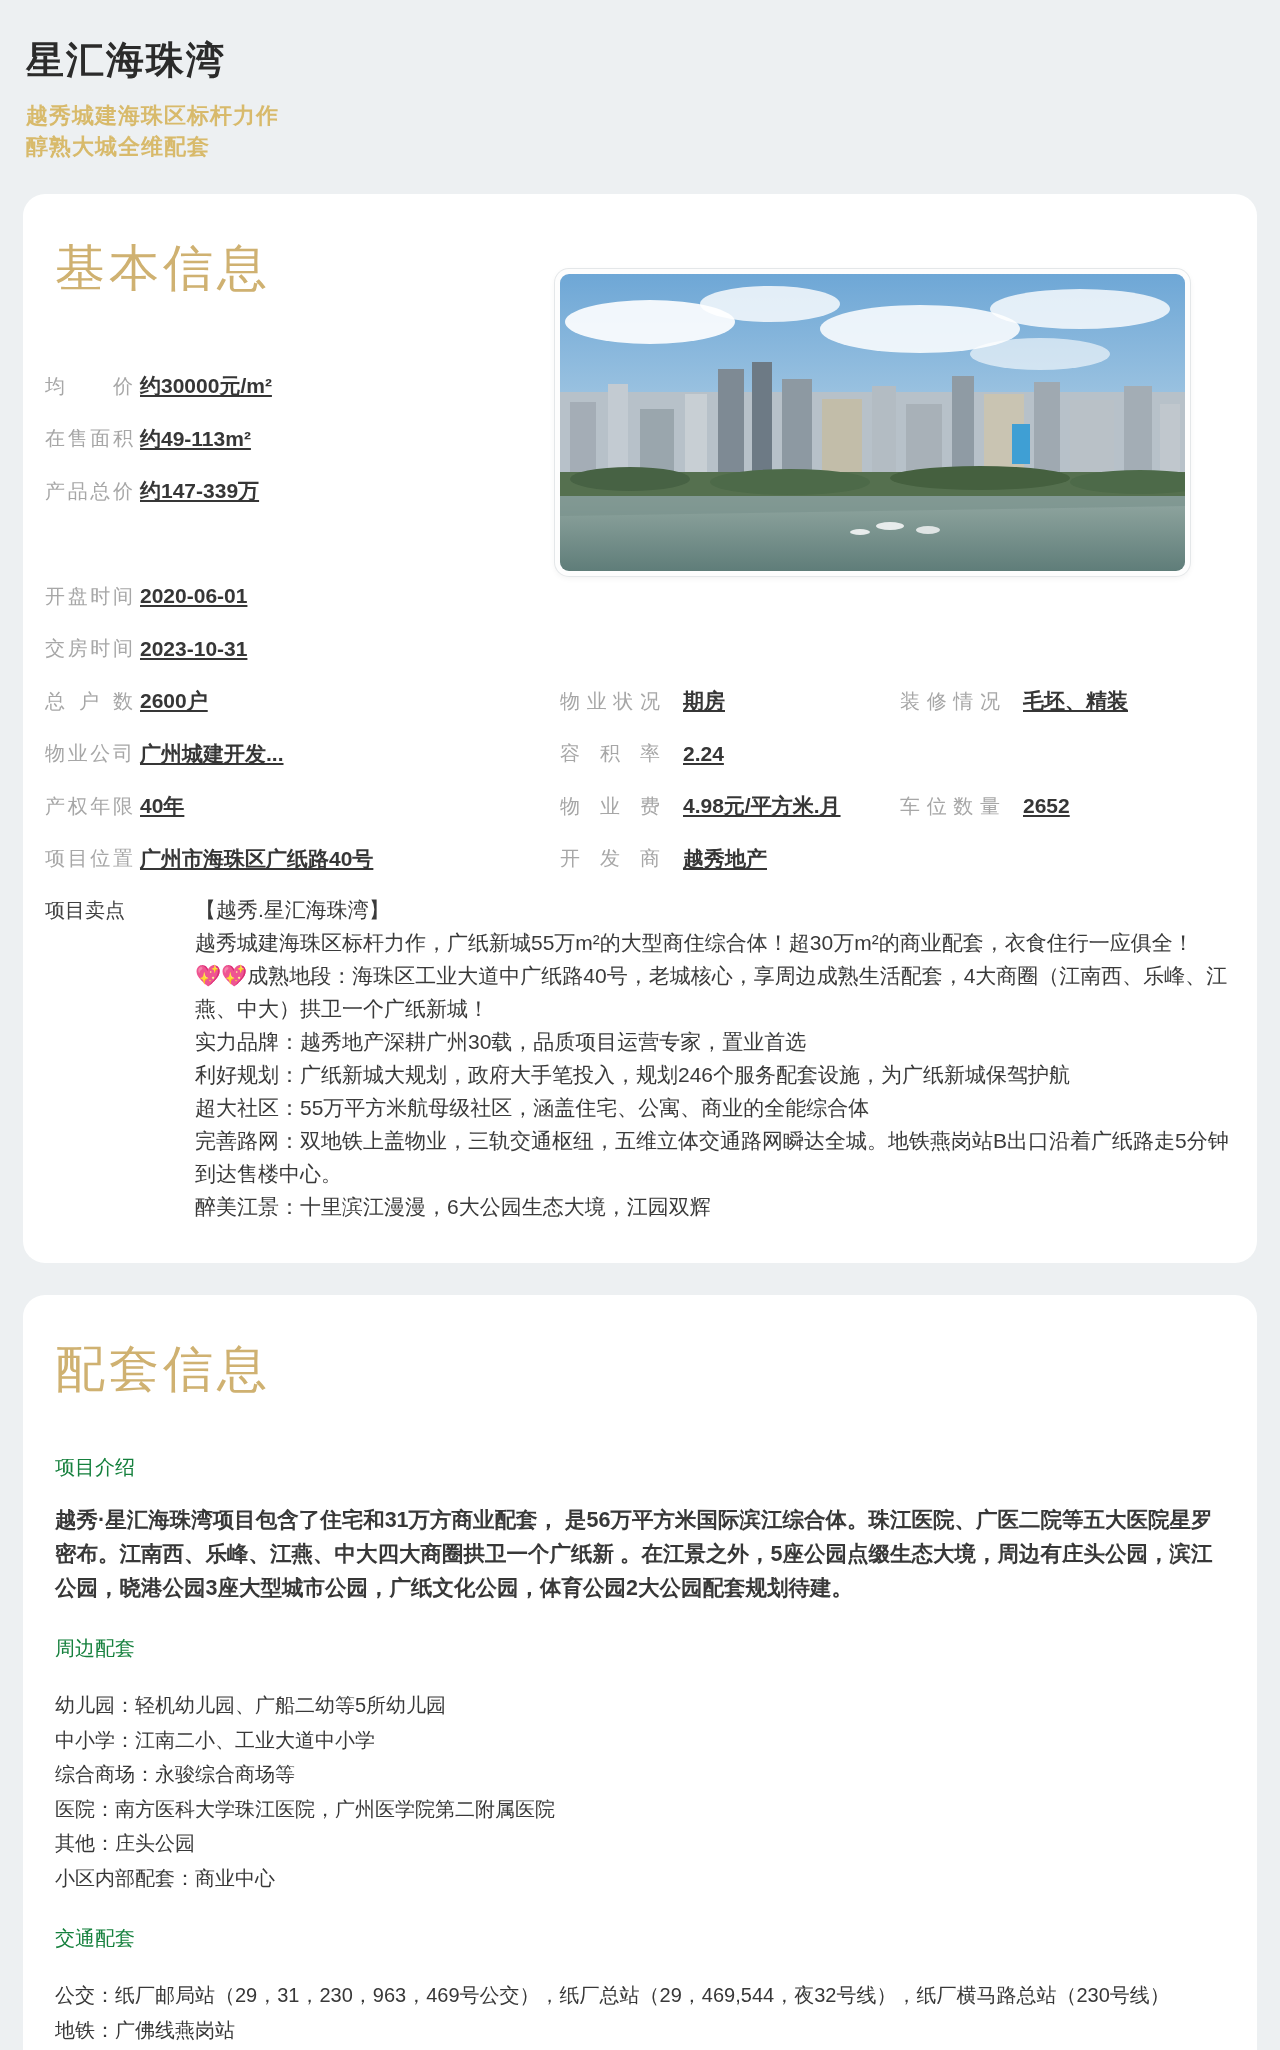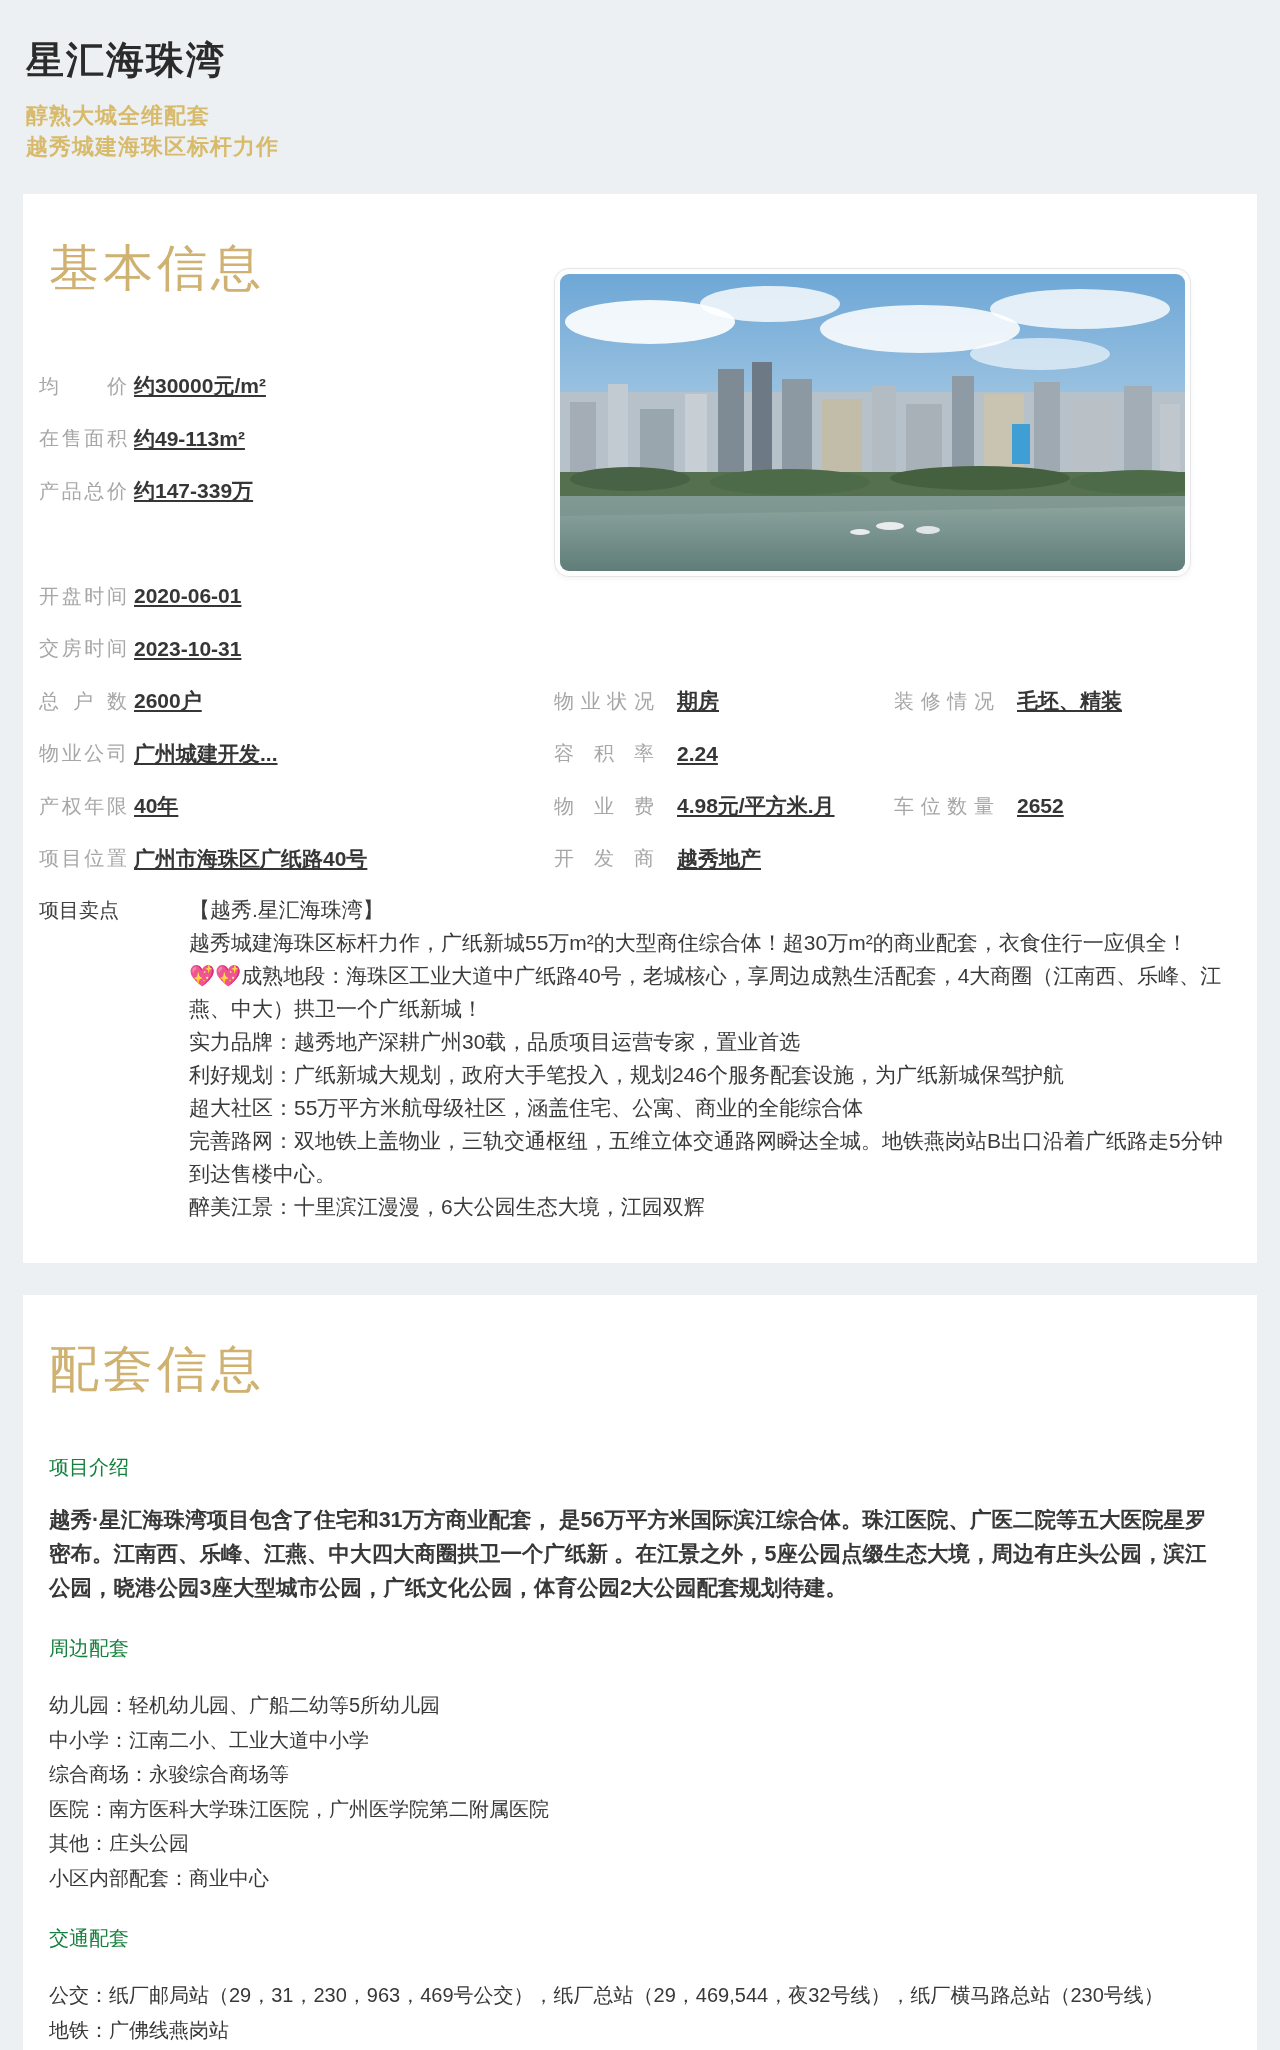--- a/index.html
+++ b/index.html
@@ -9,23 +9,23 @@
     background:#edf0f2;
     font-family:"Liberation Sans","DejaVu Sans",sans-serif;
     color:#363636;
   }
   
   .page-header { padding:36px 26px 0 26px; }
   .page-title { font-size:38px; font-weight:700; color:#2b2b2b; line-height:48px; letter-spacing:2px; }
   .page-subtitle { margin-top:16px; font-size:22px; font-weight:600; color:#d8ba6b; line-height:31px; letter-spacing:1px; }
   
   .card {
-    background:#ffffff; border-radius:0;
+    background:#ffffff; border-radius:22px;
     margin:32px 23px 0 23px;
-    padding:44px 22px 40px 16px;
+    padding:44px 22px 40px 22px;
     position:relative;
   }
   .card-heading {
     margin-left:10px;
     font-size:50px; line-height:60px; font-weight:500;
     color:#cfb171; letter-spacing:4px;
   }
   
   .photo {
     position:absolute; left:532px; top:75px;
@@ -65,22 +65,22 @@
   }
   .line-list { margin-top:26px; padding-left:10px; }
   .line-list .line { font-size:20px; line-height:34.5px; font-weight:500; color:#383838; }
 </style>
 </head>
 <body>
 
 <div class="page-header">
   <div class="page-title">星汇海珠湾</div>
   <div class="page-subtitle">
+    <div>越秀城建海珠区标杆力作</div>
     <div>醇熟大城全维配套</div>
-    <div>越秀城建海珠区标杆力作</div>
   </div>
 </div>
 
 <div class="card">
   <div class="card-heading">基本信息</div>
 
   <div class="photo">
     <svg viewBox="0 0 625 297" preserveAspectRatio="none">
       <defs>
         <linearGradient id="sky" x1="0" y1="0" x2="0" y2="1">

